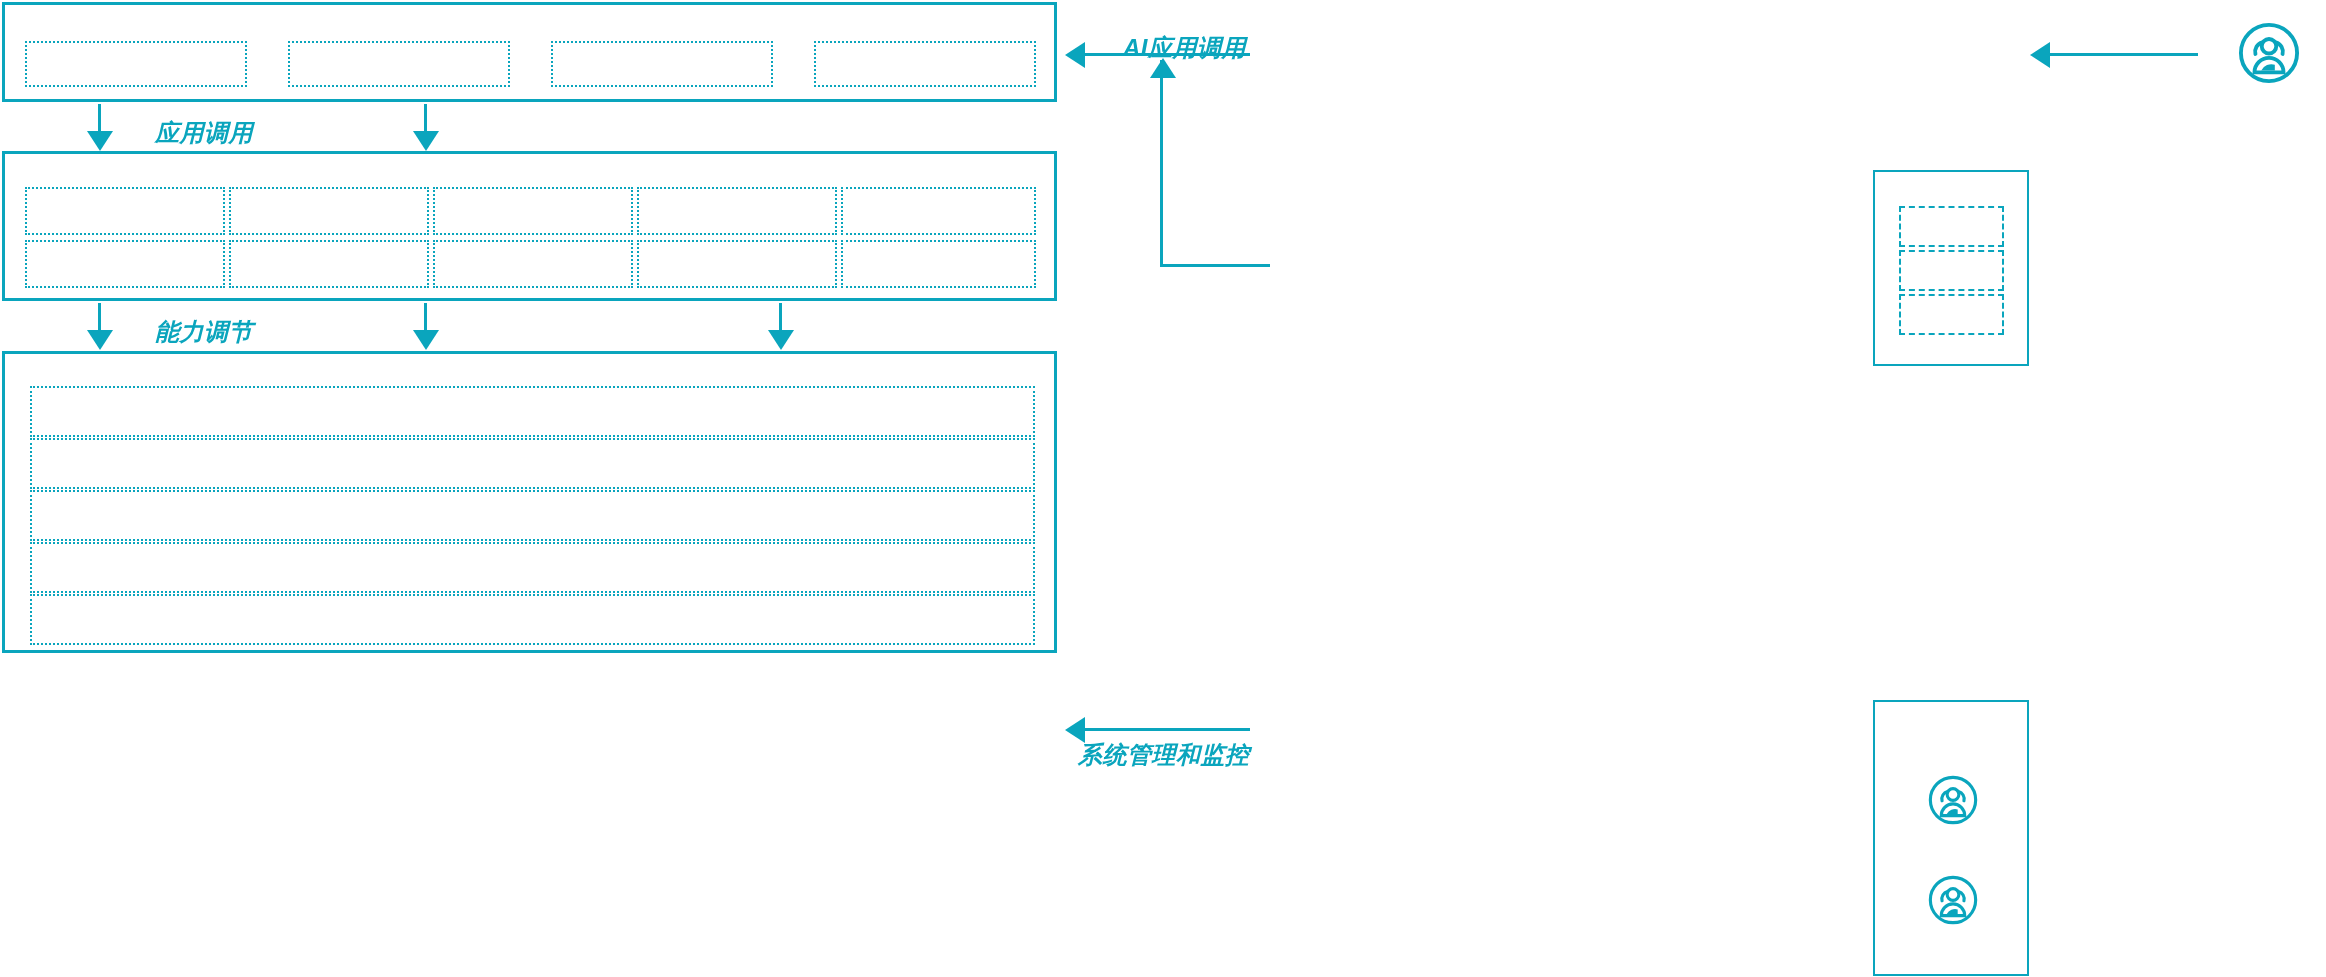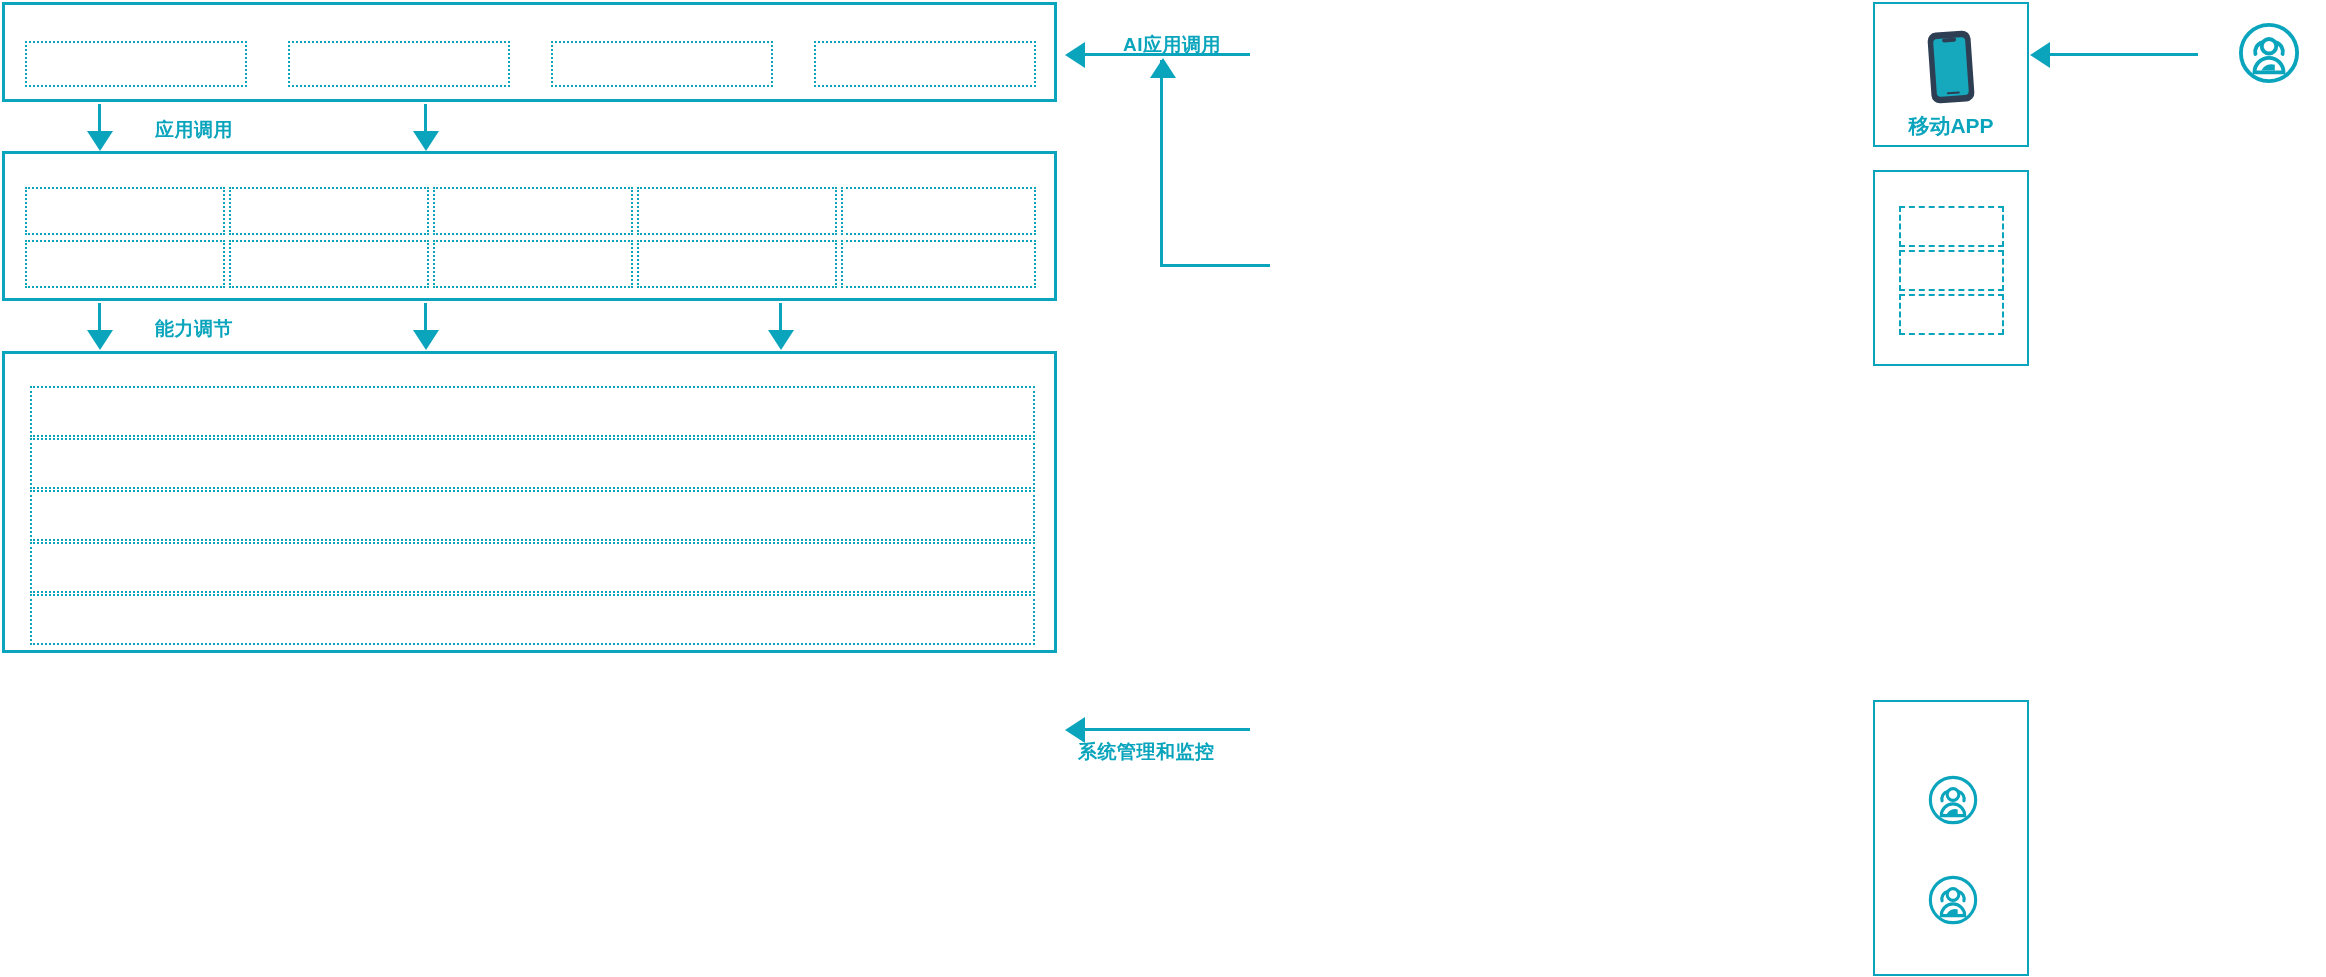--- a/index.html
+++ b/index.html
@@ -38,24 +38,25 @@
     position:absolute;width:0;height:0;
     border-top:13px solid transparent;
     border-bottom:13px solid transparent;
     border-right:20px solid #0aa5bd;
   }
 
   
   .lbl{
     position:absolute;
     color:#0aa5bd;
-    font-size:19px;
+    font-size:24px;
     font-weight:bold;
     white-space:nowrap;
     letter-spacing:.5px;
+    font-style:italic;
   }
   .node-label{
     position:absolute;
     color:#0aa5bd;
     font-size:21px;
     font-weight:bold;
     white-space:nowrap;
     text-align:center;
     width:100%;
     left:0;
@@ -115,33 +116,20 @@
   </div>
 
   <div class="hline" style="left:1085px;top:53px;width:165px;height:3px;"></div>
   <div class="arrow-left" style="left:1065px;top:42px;"></div>
   <div class="lbl" style="left:1123px;top:32px;">AI应用调用</div>
 
   <div class="vline" style="left:1160px;top:60px;width:3px;height:207px;"></div>
   <div class="hline" style="left:1160px;top:264px;width:110px;height:3px;"></div>
   <div class="arrow-down" style="left:1150px;top:58px;transform:rotate(180deg);"></div>
 
-  <div class="panel" style="left:1873px;top:2px;width:156px;height:145px;border-width:2px;">
-    <div class="icon" style="left:50px;top:25px;">
-      <svg width="56" height="76" viewBox="0 0 56 76">
-        <g>
-          <rect x="6" y="4" width="40" height="68" rx="7" ry="7" fill="#2e3f54" stroke="#2e3f54" stroke-width="3" transform="rotate(-4 26 38)"></rect>
-          <rect x="10" y="9" width="32" height="58" rx="4" ry="4" fill="#16a9bd" transform="rotate(-4 26 38)"></rect>
-          <rect x="19" y="9" width="14" height="4" rx="2" ry="2" fill="#2e3f54" transform="rotate(-4 26 38)"></rect>
-          <rect x="20" y="63" width="13" height="2" rx="1" ry="1" fill="#2e3f54" transform="rotate(-4 26 38)"></rect>
-        </g>
-      </svg>
-    </div>
-    <div class="node-label" style="top:108px;">移动APP</div>
-  </div>
 
   <div class="hline" style="left:2050px;top:53px;width:148px;height:3px;"></div>
   <div class="arrow-left" style="left:2030px;top:42px;"></div>
 
   <div class="icon" style="left:2238px;top:22px;">
     <svg width="62" height="62" viewBox="0 0 64 64">
       <circle cx="32" cy="32" r="29" fill="none" stroke="#0aa5bd" stroke-width="4"></circle>
       <circle cx="32" cy="25" r="7.5" fill="none" stroke="#0aa5bd" stroke-width="4"></circle>
       <path d="M18 33 a10 10 0 0 1 7 -12" fill="none" stroke="#0aa5bd" stroke-width="4" stroke-linecap="round"></path>
       <path d="M46 33 a10 10 0 0 0 -7 -12" fill="none" stroke="#0aa5bd" stroke-width="4" stroke-linecap="round"></path>

